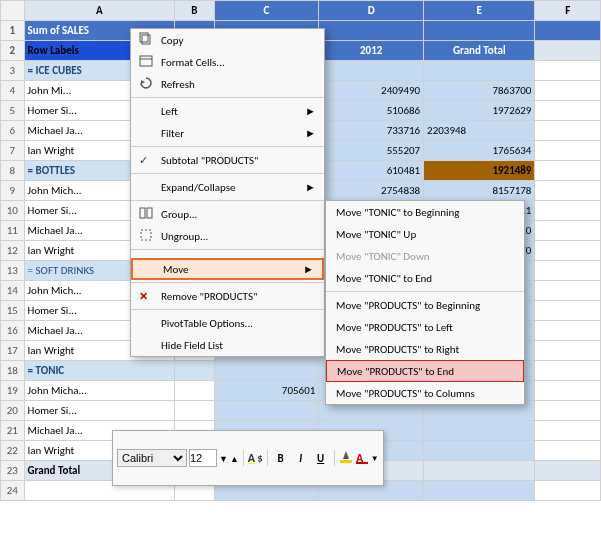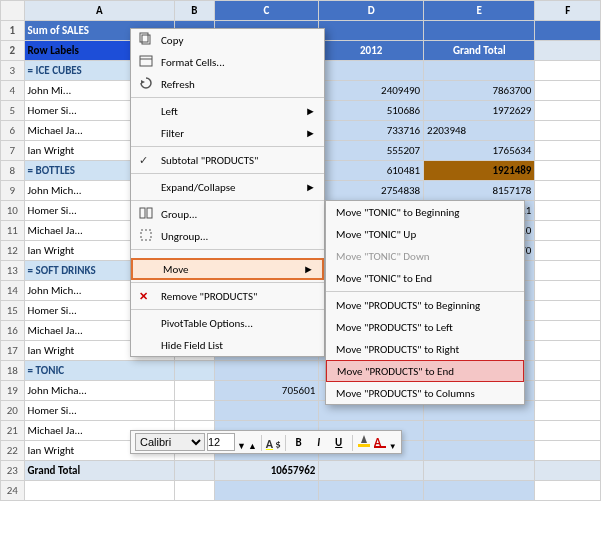--- a/index.html
+++ b/index.html
@@ -23,21 +23,21 @@
     .header-row td { background: #dce6f1; font-weight: bold; text-align: center; font-size: 10px; border-color: #aaa; }
     .header-row .col-row-num { background: #f2f2f2; }
 
     .row-1 td { background: #4472c4; color: #fff; font-weight: bold; }
     .row-1 .col-row-num { background: #f2f2f2; color: #555; }
     .row-2 td { background: #dce6f1; font-weight: bold; }
     .row-2 .col-row-num { background: #f2f2f2; color: #555; }
 
     .group-header { background: #cfe2f3 !important; color: #1f497d; font-weight: bold; }
     .group-header-bottles { background: #cfe2f3 !important; color: #1f497d; font-weight: bold; }
-    .group-header-soft { background: #cfe2f3 !important; color: #1f497d; font-weight: bold; margin-left: 8px; }
+    .group-header-soft { background: #cfe2f3 !important; color: #1f497d; font-weight: normal; margin-left: 8px; }
     .group-header-tonic { background: #cfe2f3 !important; color: #1f497d; font-weight: bold; }
 
     .highlight-col { background: #c5d9f1; }
     .grand-total { font-weight: bold; background: #dce6f1; }
 
     .col-header { background: #dce6f1; text-align: center; font-weight: bold; border-color: #aaa; }
 
     td.selected-blue { background: #4472c4 !important; color: #fff !important; }
 
     
@@ -85,28 +85,28 @@
       height: 22px;
       cursor: pointer;
     }
     .submenu-item.highlighted { background: #f7c6c6; border: 1px solid #cc0000; }
     .submenu-item.grayed { color: #999; }
 
     
     .mini-toolbar {
       position: absolute;
       top: 430px;
-      left: 130px;
+      left: 112px;
       background: #f8f8f8;
       border: 1px solid #aaa;
       box-shadow: 2px 2px 5px rgba(0,0,0,0.2);
       z-index: 102;
       display: flex;
-      align-items: flex-end;
-      padding: 2px 4px;
+      align-items: center;
+      padding: 18px 4px;
       gap: 2px;
     }
     .mini-toolbar select, .mini-toolbar input {
       font-size: 11px;
       height: 18px;
       border: 1px solid #aaa;
     }
     .mini-toolbar .tb-btn {
       font-size: 11px;
       font-weight: bold;

